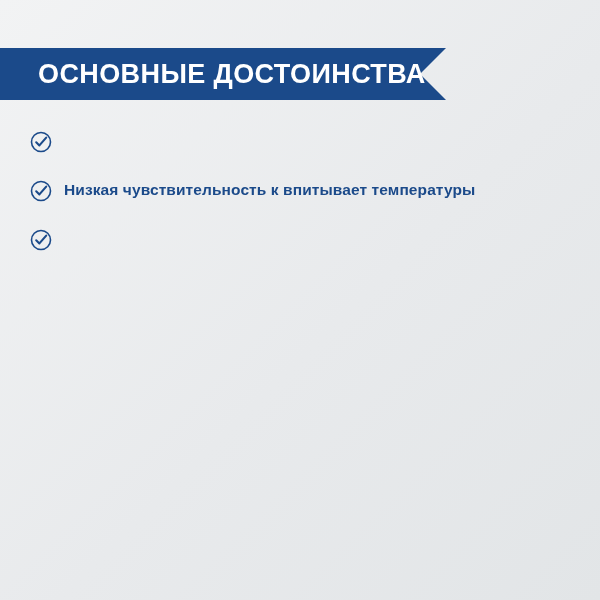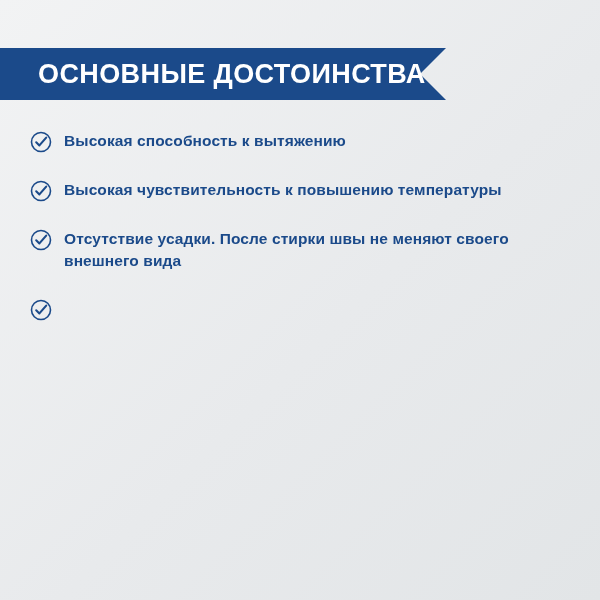--- a/index.html
+++ b/index.html
@@ -103,42 +103,32 @@
 
   <div class="list">
 
     <div class="list-item">
       <span class="check-icon">
         <svg width="22" height="22" viewBox="0 0 22 22">
           <circle cx="11" cy="11" r="9.5" fill="none" stroke="#1b4a8a" stroke-width="1.6"></circle>
           <path d="M6.2 11.3 L9.4 14.4 L16.2 6.6" fill="none" stroke="#1b4a8a" stroke-width="2.1" stroke-linecap="round" stroke-linejoin="round"></path>
         </svg>
       </span>
-      <span class="item-text">Высокая способность к вытяжению</span>
     </div>
 
     <div class="list-item">
       <span class="check-icon">
         <svg width="22" height="22" viewBox="0 0 22 22">
           <circle cx="11" cy="11" r="9.5" fill="none" stroke="#1b4a8a" stroke-width="1.6"></circle>
           <path d="M6.2 11.3 L9.4 14.4 L16.2 6.6" fill="none" stroke="#1b4a8a" stroke-width="2.1" stroke-linecap="round" stroke-linejoin="round"></path>
         </svg>
       </span>
-      <span class="item-text">Высокая чувствительность к повышению температуры</span>
+      <span class="item-text">Низкая чувствительность к впитывает температуры</span>
     </div>
 
-    <div class="list-item">
-      <span class="check-icon">
-        <svg width="22" height="22" viewBox="0 0 22 22">
-          <circle cx="11" cy="11" r="9.5" fill="none" stroke="#1b4a8a" stroke-width="1.6"></circle>
-          <path d="M6.2 11.3 L9.4 14.4 L16.2 6.6" fill="none" stroke="#1b4a8a" stroke-width="2.1" stroke-linecap="round" stroke-linejoin="round"></path>
-        </svg>
-      </span>
-      <span class="item-text">Отсутствие усадки. После стирки швы не меняют своего внешнего вида</span>
-    </div>
 
 
     <div class="list-item">
       <span class="check-icon">
         <svg width="22" height="22" viewBox="0 0 22 22">
           <circle cx="11" cy="11" r="9.5" fill="none" stroke="#1b4a8a" stroke-width="1.6"></circle>
           <path d="M6.2 11.3 L9.4 14.4 L16.2 6.6" fill="none" stroke="#1b4a8a" stroke-width="2.1" stroke-linecap="round" stroke-linejoin="round"></path>
         </svg>
       </span>
     </div>

